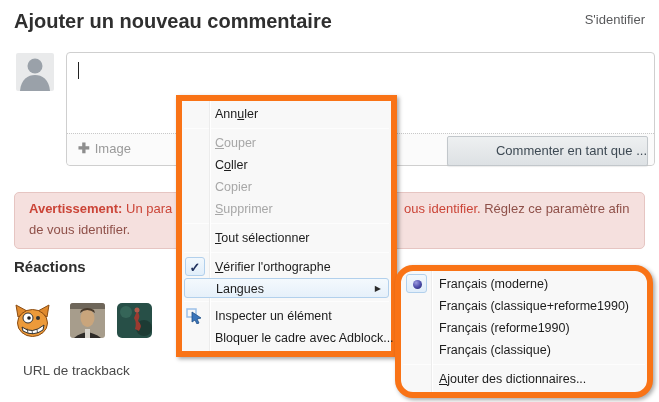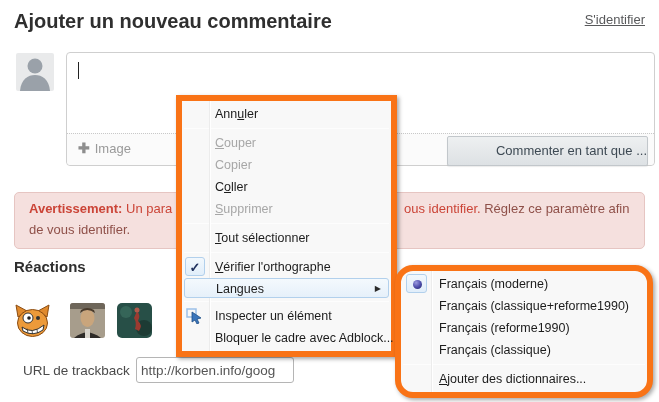--- a/index.html
+++ b/index.html
@@ -2,21 +2,21 @@
 <html style="--heading: #2f2f2f; --warn-bg: #f5e0de; --warn-border: #e6c5c2; --warn-red: #cb4437; --warn-dark: #8f5049; --hover-border: #b2d0ec;"><head>
 <meta charset="utf-8">
 <style>
   html,body{margin:0;padding:0;background:#fff;}
   .stage{position:relative;width:659px;height:402px;background:#fff;overflow:hidden;
          font-family:"Liberation Sans",sans-serif;color:#333;}
   [data-interactable]{box-sizing:border-box;}
 
   
   .page-title{position:absolute;left:14px;top:10px;font-size:20px;font-weight:bold;color:var(--heading);}
-  .signin{position:absolute;right:14px;top:12px;font-size:13px;color:#58595b;cursor:pointer;text-decoration:underline;}
+  .signin{position:absolute;right:14px;top:12px;font-size:13px;color:#58595b;cursor:pointer;}
 
   .avatar{position:absolute;left:16px;top:53px;width:38px;height:38px;background:#e9eaeb;border-radius:2px;}
   .comment-box{position:absolute;left:66px;top:52px;width:589px;height:114px;background:#fff;
                border:1px solid #cfcfcf;border-radius:4px;}
   .caret{position:absolute;left:11px;top:9px;width:1px;height:17px;background:#222;}
   .comment-footer{position:absolute;left:0;right:0;bottom:0;height:32px;background:#fbfbfb;
                   border-top:1px dotted #c9c9c9;border-radius:0 0 4px 4px;}
   .image-btn{position:absolute;left:11px;top:6px;font-size:13px;color:#9a9a9a;cursor:pointer;}
   .plus-icon{display:inline-block;font-weight:bold;color:#8e8e8e;margin-right:5px;font-size:14px;}
   .submit-btn{position:absolute;left:447px;top:136px;width:201px;height:30px;
@@ -129,29 +129,28 @@
     <svg width="35" height="35" viewBox="0 0 35 35">
       <rect width="35" height="35" fill="#274f47"></rect>
       <circle cx="9" cy="9" r="6" fill="#3a6a5c" opacity="0.8"></circle>
       <circle cx="27" cy="25" r="8" fill="#1d3b34"></circle>
       <path d="M20 8 Q24 12 21 18 Q26 22 22 28 L18 26 Q20 20 17 15 Z" fill="#9c3a30"></path>
       <circle cx="20" cy="7" r="2.5" fill="#b0584a"></circle>
     </svg>
   </div>
 
   <div class="trackback-label" data-interactable="false">URL de trackback</div>
-  <input class="trackback-input" type="text" data-interactable="true" value="http://korben.info/goog" style="">
 
   <div class="menu" id="context-menu" data-interactable="false">
     <div class="menu-gutter" data-interactable="false"></div>
   <div class="menu-item" data-interactable="true"><span data-interactable="false">Ann<u>u</u>ler</span></div>
       <div class="menu-sep" data-interactable="false"></div>
       <div class="menu-item disabled" data-interactable="false"><span data-interactable="false"><u>C</u>ouper</span></div>
+      <div class="menu-item" data-interactable="true"><span data-interactable="false">C<u>o</u>ller</span></div>
       <div class="menu-item disabled" data-interactable="false"><span data-interactable="false">Copier</span></div>
-      <div class="menu-item" data-interactable="true"><span data-interactable="false">C<u>o</u>ller</span></div>
       <div class="menu-item disabled" data-interactable="false"><span data-interactable="false"><u>S</u>upprimer</span></div>
       <div class="menu-sep" data-interactable="false"></div>
       <div class="menu-item" data-interactable="true"><span data-interactable="false"><u>T</u>out sélectionner</span></div>
       <div class="menu-sep" data-interactable="false"></div>
       <div class="menu-item" data-interactable="true"><span data-interactable="false"><u>V</u>érifier l'orthographe</span><span class="check-box" data-interactable="false">✓</span></div>
       <div class="menu-item hover" data-interactable="true"><span data-interactable="false">Lan<u>g</u>ues</span><span class="sub-arrow" data-interactable="false">▶</span></div>
       <div class="menu-sep" data-interactable="false"></div>
       <div class="menu-item" data-interactable="true"><span data-interactable="false">Inspecter un élément</span><svg class="mi-icon" data-interactable="false" viewBox="0 0 17 16">
           <rect x="1" y="1" width="9" height="8" fill="none" stroke="#9cc0e8" stroke-width="1.5"></rect>
           <path d="M6 4 L15 10 L11 11 L13 15 L11 16 L9 12 L6 14 Z" fill="#3b76bc" stroke="#1e4f86" stroke-width="0.8"></path>

